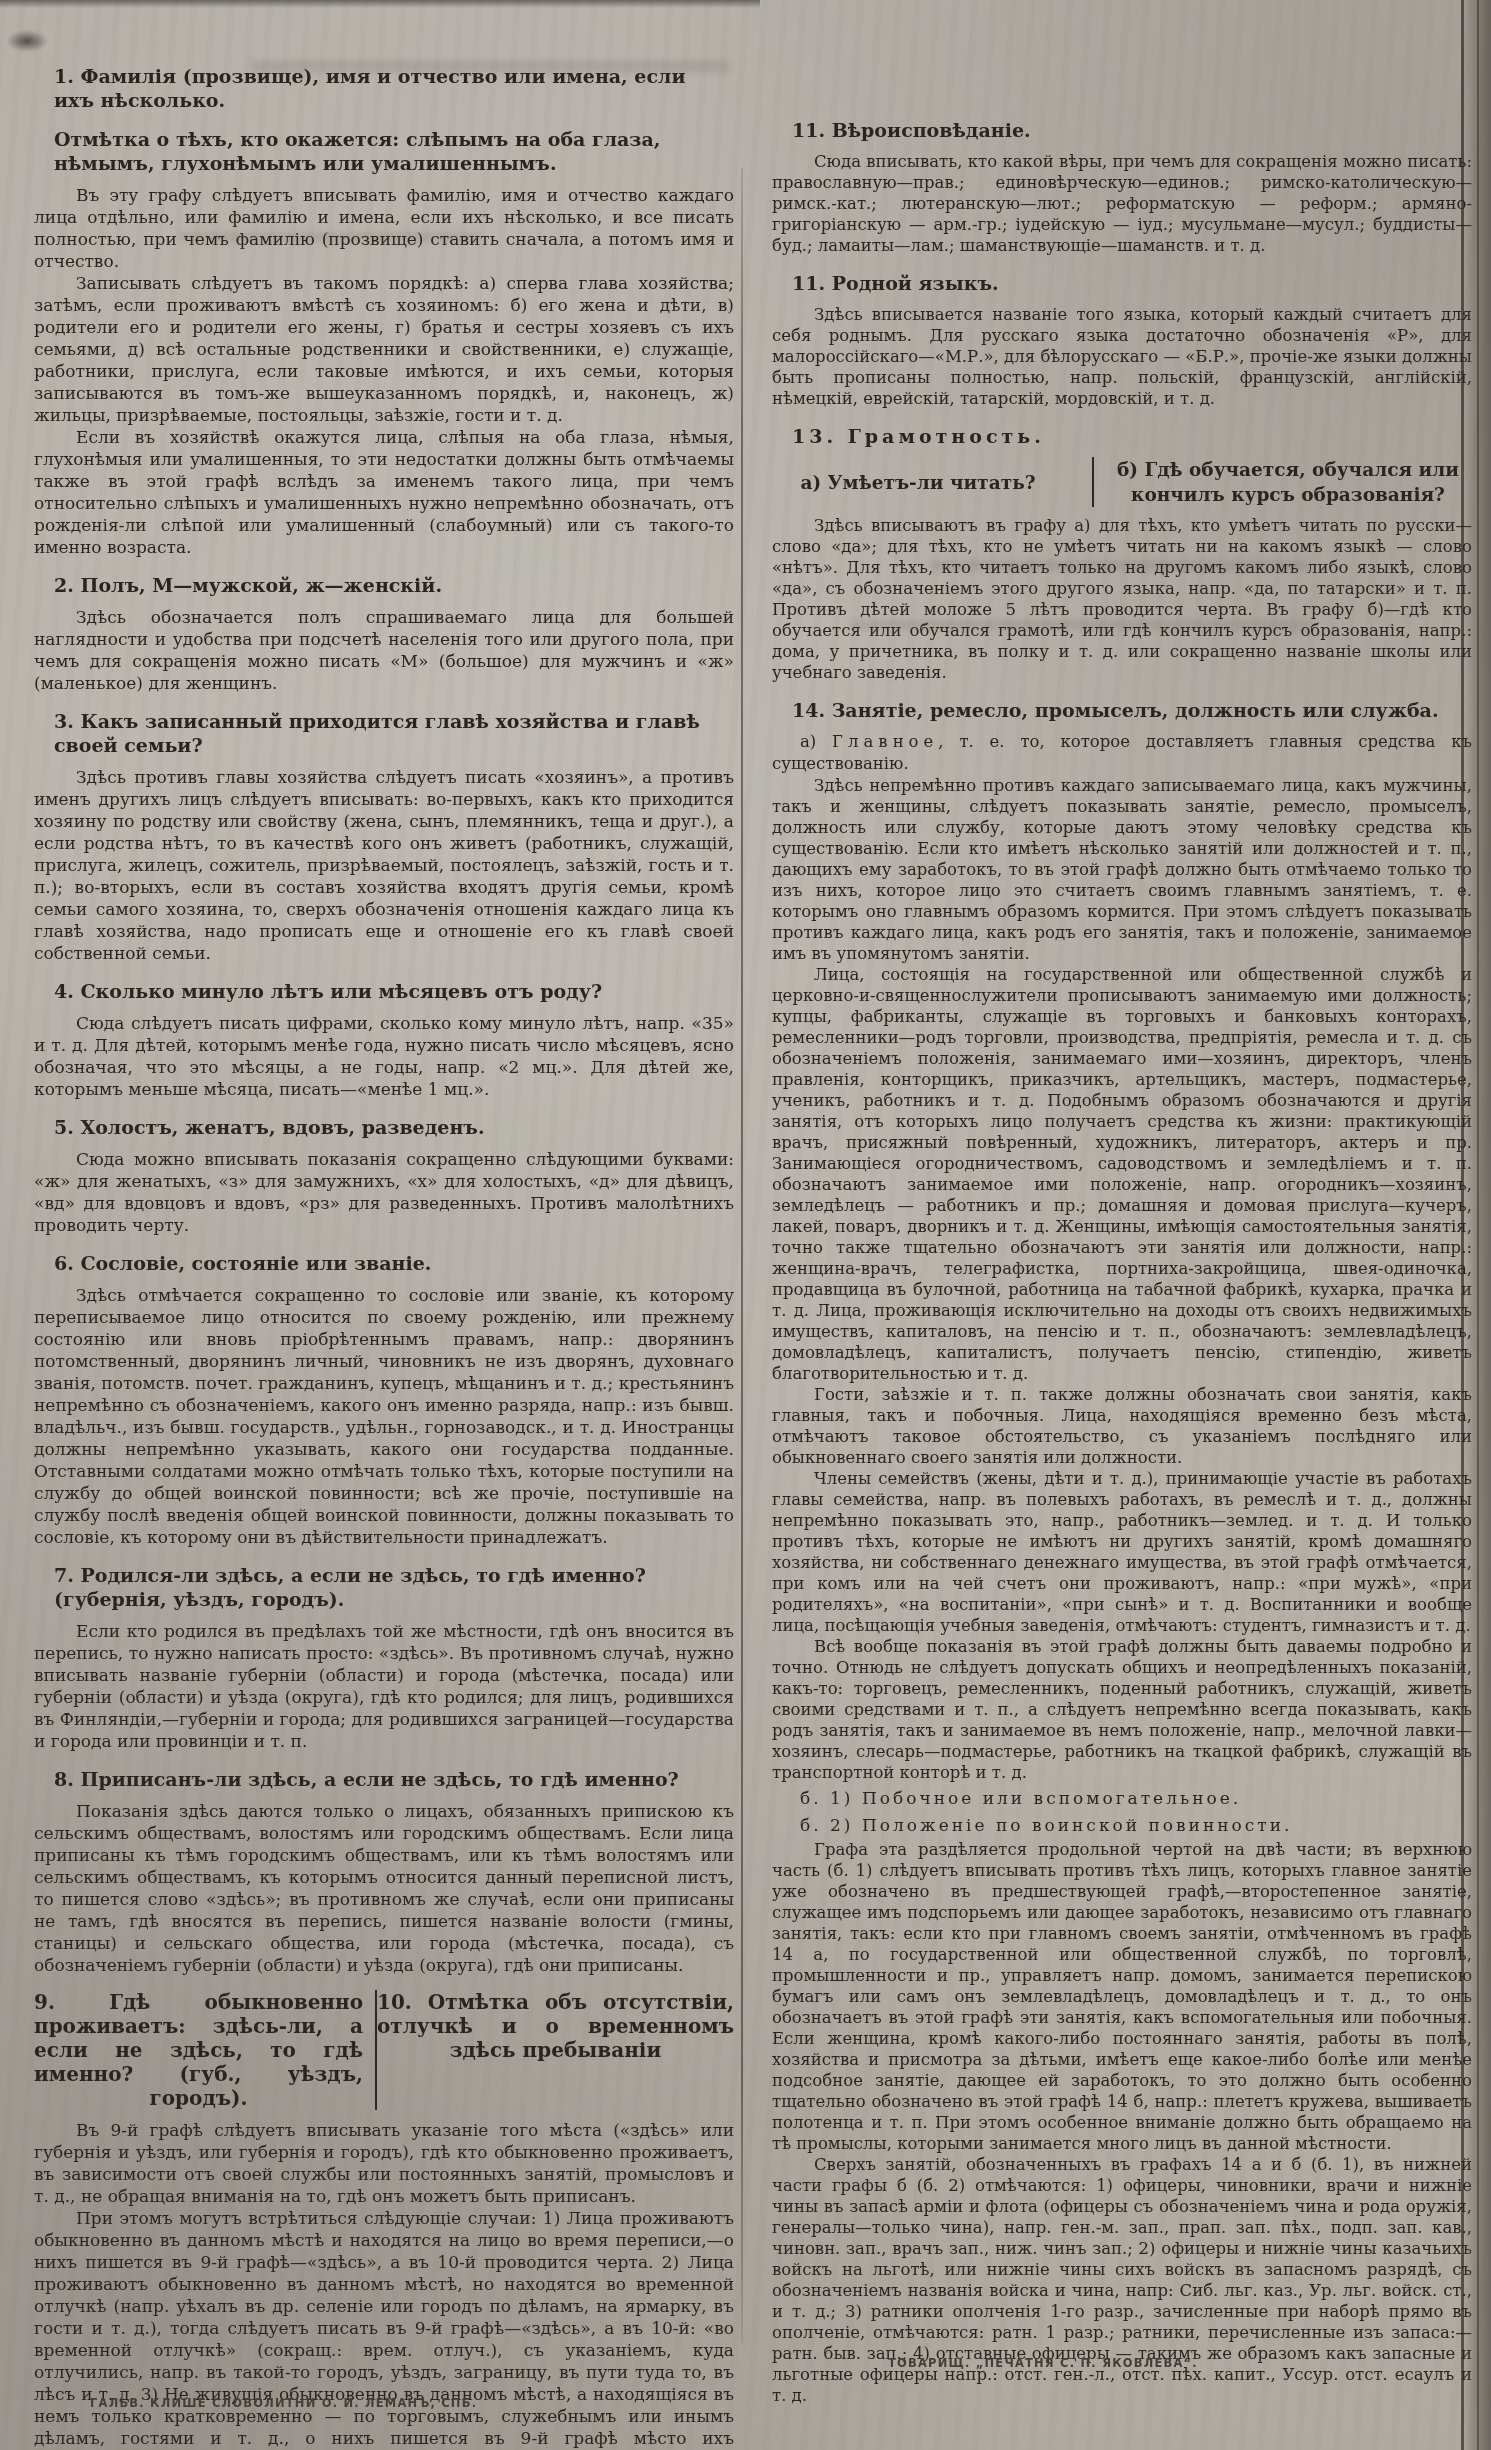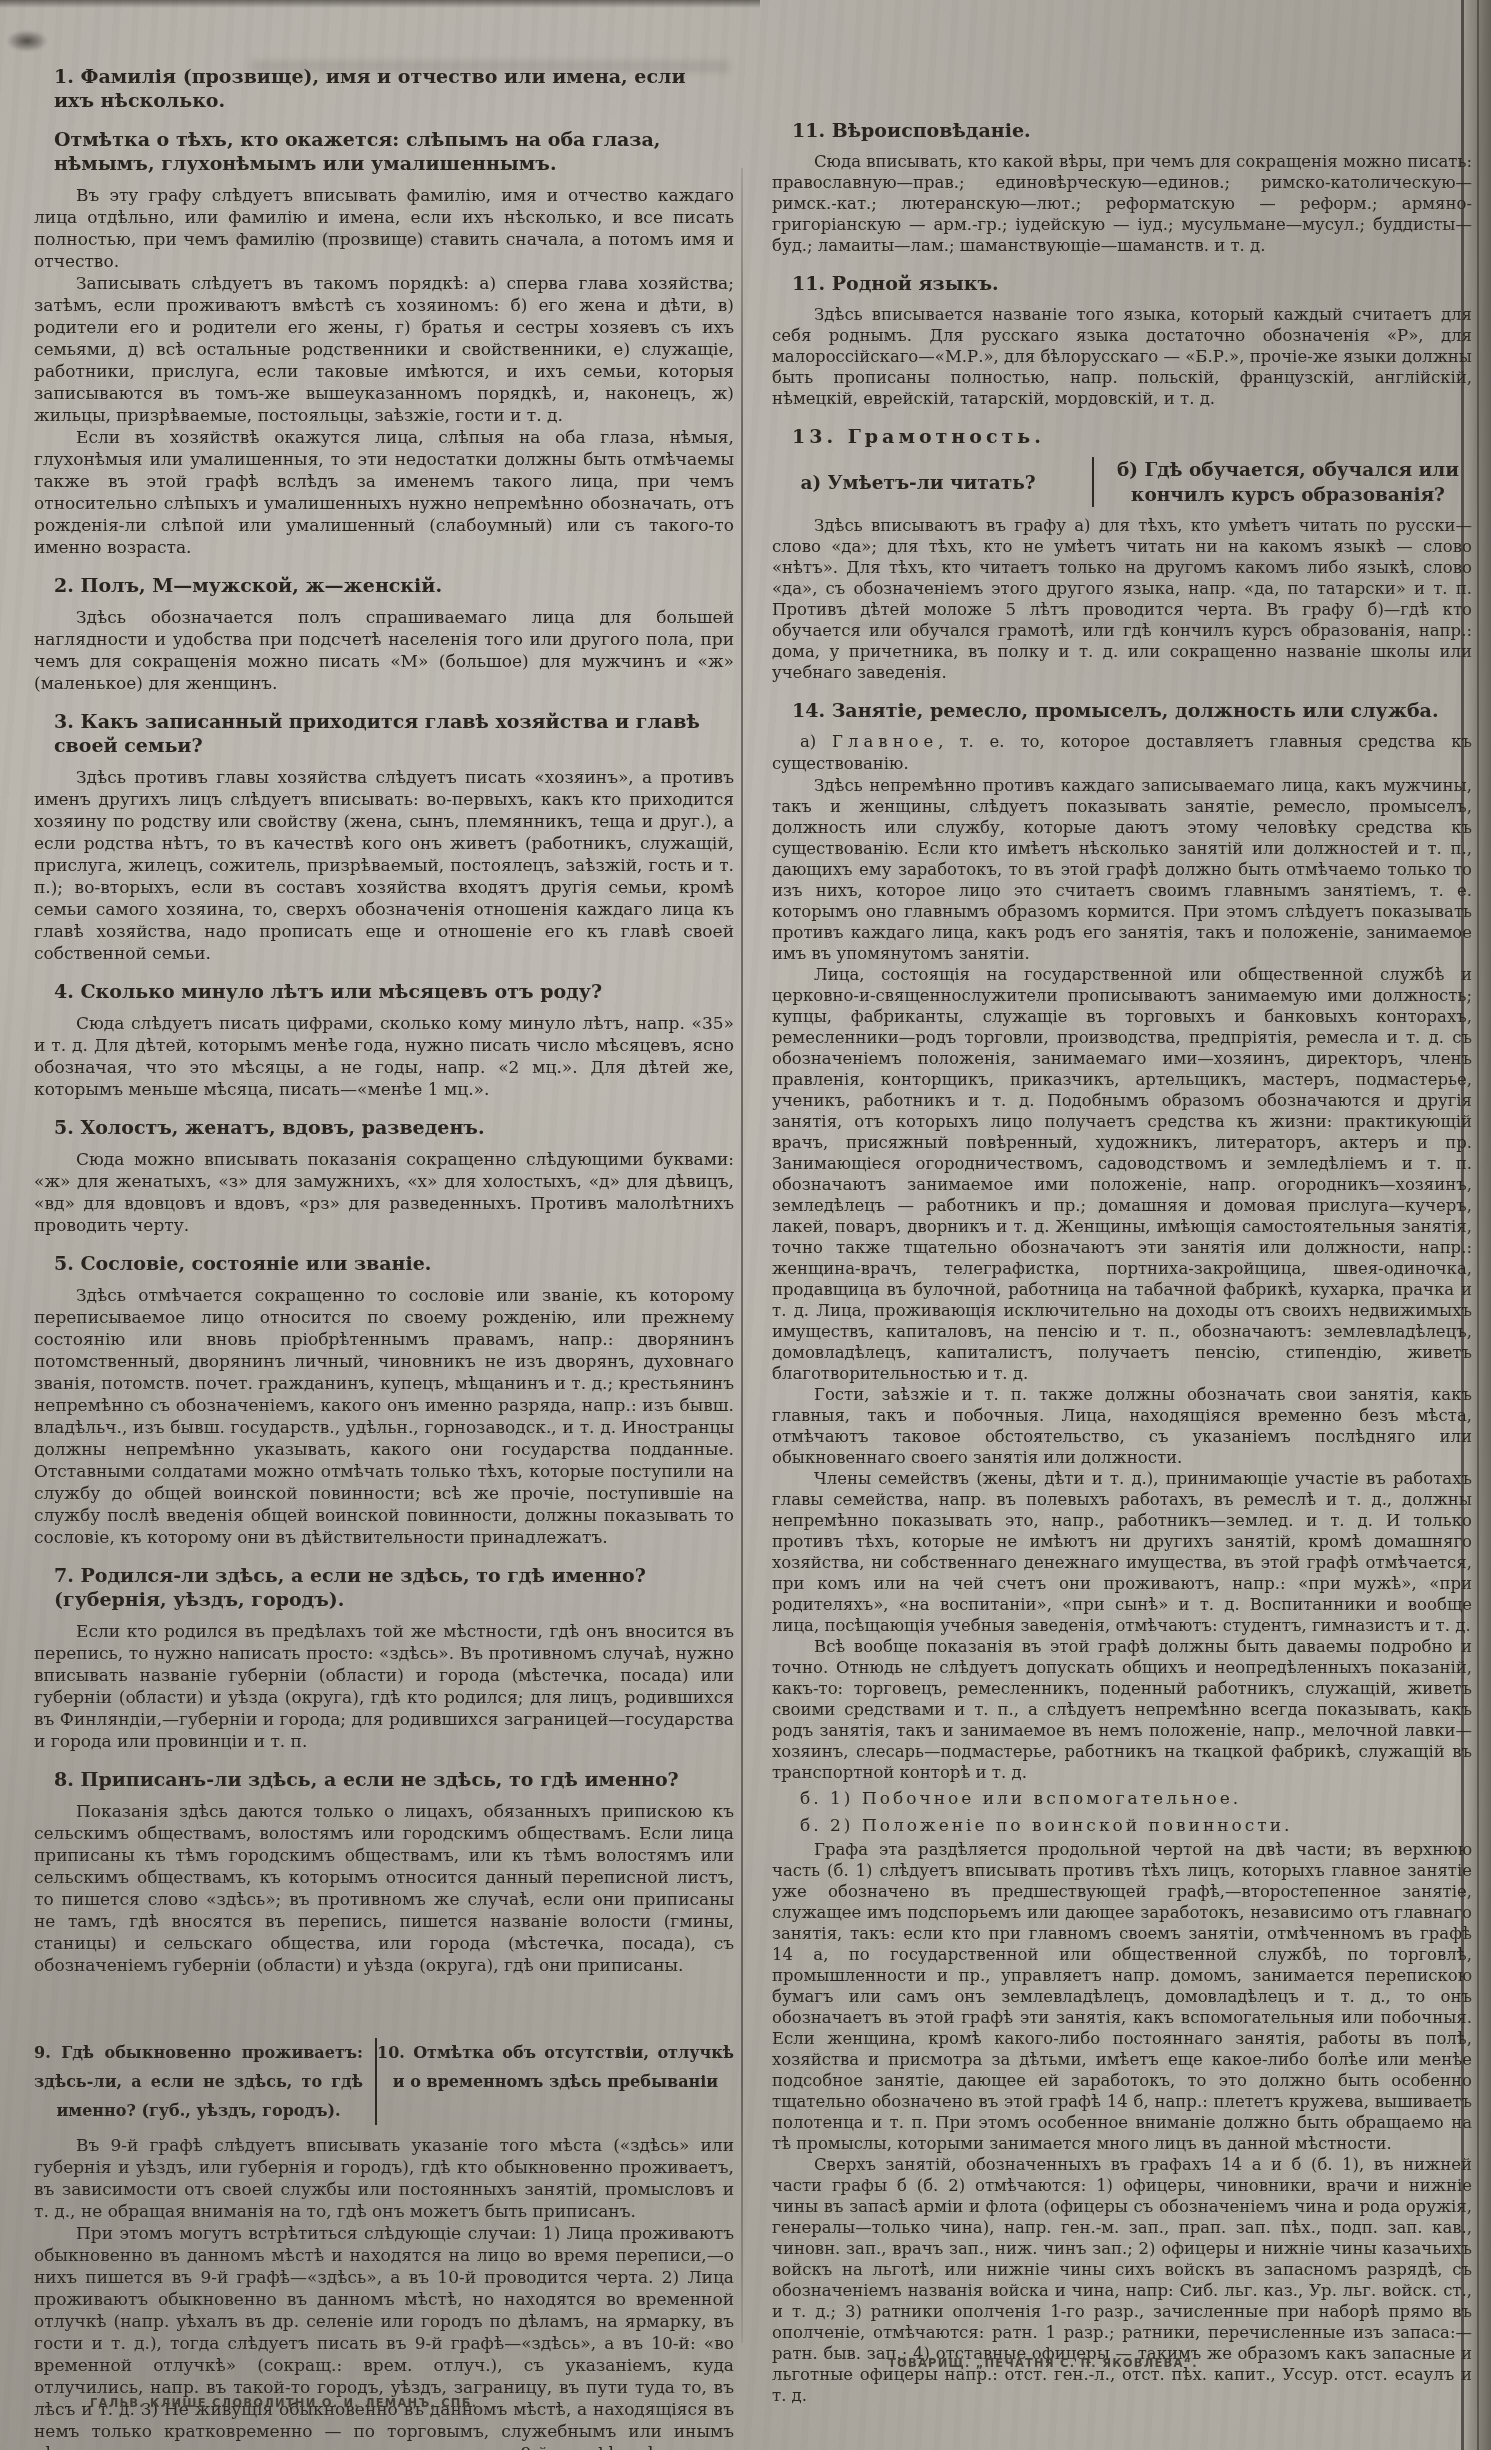--- a/index.html
+++ b/index.html
@@ -38,21 +38,21 @@
   .sec-h{
     font-size:19px;font-weight:bold;
     line-height:24px;margin:15px 20px 9px;
   }
   .sec-h.first{margin-top:0;}
   .spread{letter-spacing:4px;}
   p.body{font-size:17px;line-height:22px;margin:0;text-align:justify;text-indent:42px;}
   .col-right p.body{font-size:16.5px;line-height:21px;}
 
   .dualhead{display:flex;margin:14px 0 9px;}
-  .dualhead .dh{font-size:16px;font-weight:bold;line-height:29px;text-align:justify;text-align-last:center;margin-top:48px;}
+  .dualhead .dh{font-size:20px;font-weight:bold;line-height:24px;text-align:justify;text-align-last:center;}
   .dh-left{width:49%;padding-right:12px;border-right:2px solid #2c2822;box-sizing:border-box;}
   .dh-right{width:51%;box-sizing:border-box;}
 
   .lithead{display:flex;margin:6px 0 8px;}
   .lithead .lh{font-size:18.5px;font-weight:bold;line-height:25px;text-align:center;}
   .lh-left{width:46%;display:flex;align-items:center;justify-content:center;border-right:2px solid #2c2822;box-sizing:border-box;padding-right:28px;}
   .lh-right{width:54%;box-sizing:border-box;padding-left:10px;}
 
   p.leadin{font-size:17px;line-height:22px;margin:2px 0 0;text-align:justify;text-indent:28px;}
   .col-right p.leadin{font-size:16.5px;line-height:22px;}
@@ -88,21 +88,21 @@
 
     <div class="sec-h">3. Какъ записанный приходится главѣ хозяйства и главѣ своей семьи?</div>
     <p class="body">Здѣсь противъ главы хозяйства слѣдуетъ писать «хозяинъ», а противъ именъ другихъ лицъ слѣдуетъ вписывать: во-первыхъ, какъ кто приходится хозяину по родству или свойству (жена, сынъ, племянникъ, теща и друг.), а если родства нѣтъ, то въ качествѣ кого онъ живетъ (работникъ, служащій, прислуга, жилецъ, сожитель, призрѣваемый, постоялецъ, заѣзжій, гость и т. п.); во-вторыхъ, если въ составъ хозяйства входятъ другія семьи, кромѣ семьи самого хозяина, то, сверхъ обозначенія отношенія каждаго лица къ главѣ хозяйства, надо прописать еще и отношеніе его къ главѣ своей собственной семьи.</p>
 
     <div class="sec-h">4. Сколько минуло лѣтъ или мѣсяцевъ отъ роду?</div>
     <p class="body">Сюда слѣдуетъ писать цифрами, сколько кому минуло лѣтъ, напр. «35» и т. д. Для дѣтей, которымъ менѣе года, нужно писать число мѣсяцевъ, ясно обозначая, что это мѣсяцы, а не годы, напр. «2 мц.». Для дѣтей же, которымъ меньше мѣсяца, писать—«менѣе 1 мц.».</p>
 
     <div class="sec-h">5. Холостъ, женатъ, вдовъ, разведенъ.</div>
     <p class="body">Сюда можно вписывать показанія сокращенно слѣдующими буквами: «ж» для женатыхъ, «з» для замужнихъ, «х» для холостыхъ, «д» для дѣвицъ, «вд» для вдовцовъ и вдовъ, «рз» для разведенныхъ. Противъ малолѣтнихъ проводить черту.</p>
 
-    <div class="sec-h">5. Сословіе, состояніе или званіе.</div>
+    <div class="sec-h">6. Сословіе, состояніе или званіе.</div>
     <p class="body">Здѣсь отмѣчается сокращенно то сословіе или званіе, къ которому переписываемое лицо относится по своему рожденію, или прежнему состоянію или вновь пріобрѣтеннымъ правамъ, напр.: дворянинъ потомственный, дворянинъ личный, чиновникъ не изъ дворянъ, духовнаго званія, потомств. почет. гражданинъ, купецъ, мѣщанинъ и т. д.; крестьянинъ непремѣнно съ обозначеніемъ, какого онъ именно разряда, напр.: изъ бывш. владѣльч., изъ бывш. государств., удѣльн., горнозаводск., и т. д. Иностранцы должны непремѣнно указывать, какого они государства подданные. Отставными солдатами можно отмѣчать только тѣхъ, которые поступили на службу до общей воинской повинности; всѣ же прочіе, поступившіе на службу послѣ введенія общей воинской повинности, должны показывать то сословіе, къ которому они въ дѣйствительности принадлежатъ.</p>
 
     <div class="sec-h">7. Родился-ли здѣсь, а если не здѣсь, то гдѣ именно? (губернія, уѣздъ, городъ).</div>
     <p class="body">Если кто родился въ предѣлахъ той же мѣстности, гдѣ онъ вносится въ перепись, то нужно написать просто: «здѣсь». Въ противномъ случаѣ, нужно вписывать названіе губерніи (области) и города (мѣстечка, посада) или губерніи (области) и уѣзда (округа), гдѣ кто родился; для лицъ, родившихся въ Финляндіи,—губерніи и города; для родившихся заграницей—государства и города или провинціи и т. п.</p>
 
     <div class="sec-h">8. Приписанъ-ли здѣсь, а если не здѣсь, то гдѣ именно?</div>
     <p class="body">Показанія здѣсь даются только о лицахъ, обязанныхъ припискою къ сельскимъ обществамъ, волостямъ или городскимъ обществамъ. Если лица приписаны къ тѣмъ городскимъ обществамъ, или къ тѣмъ волостямъ или сельскимъ обществамъ, къ которымъ относится данный переписной листъ, то пишется слово «здѣсь»; въ противномъ же случаѣ, если они приписаны не тамъ, гдѣ вносятся въ перепись, пишется названіе волости (гмины, станицы) и сельскаго общества, или города (мѣстечка, посада), съ обозначеніемъ губерніи (области) и уѣзда (округа), гдѣ они приписаны.</p>
 
     <div class="dualhead">
       <div class="dh dh-left">9. Гдѣ обыкновенно проживаетъ: здѣсь-ли, а если не здѣсь, то гдѣ именно? (губ., уѣздъ, городъ).</div>

